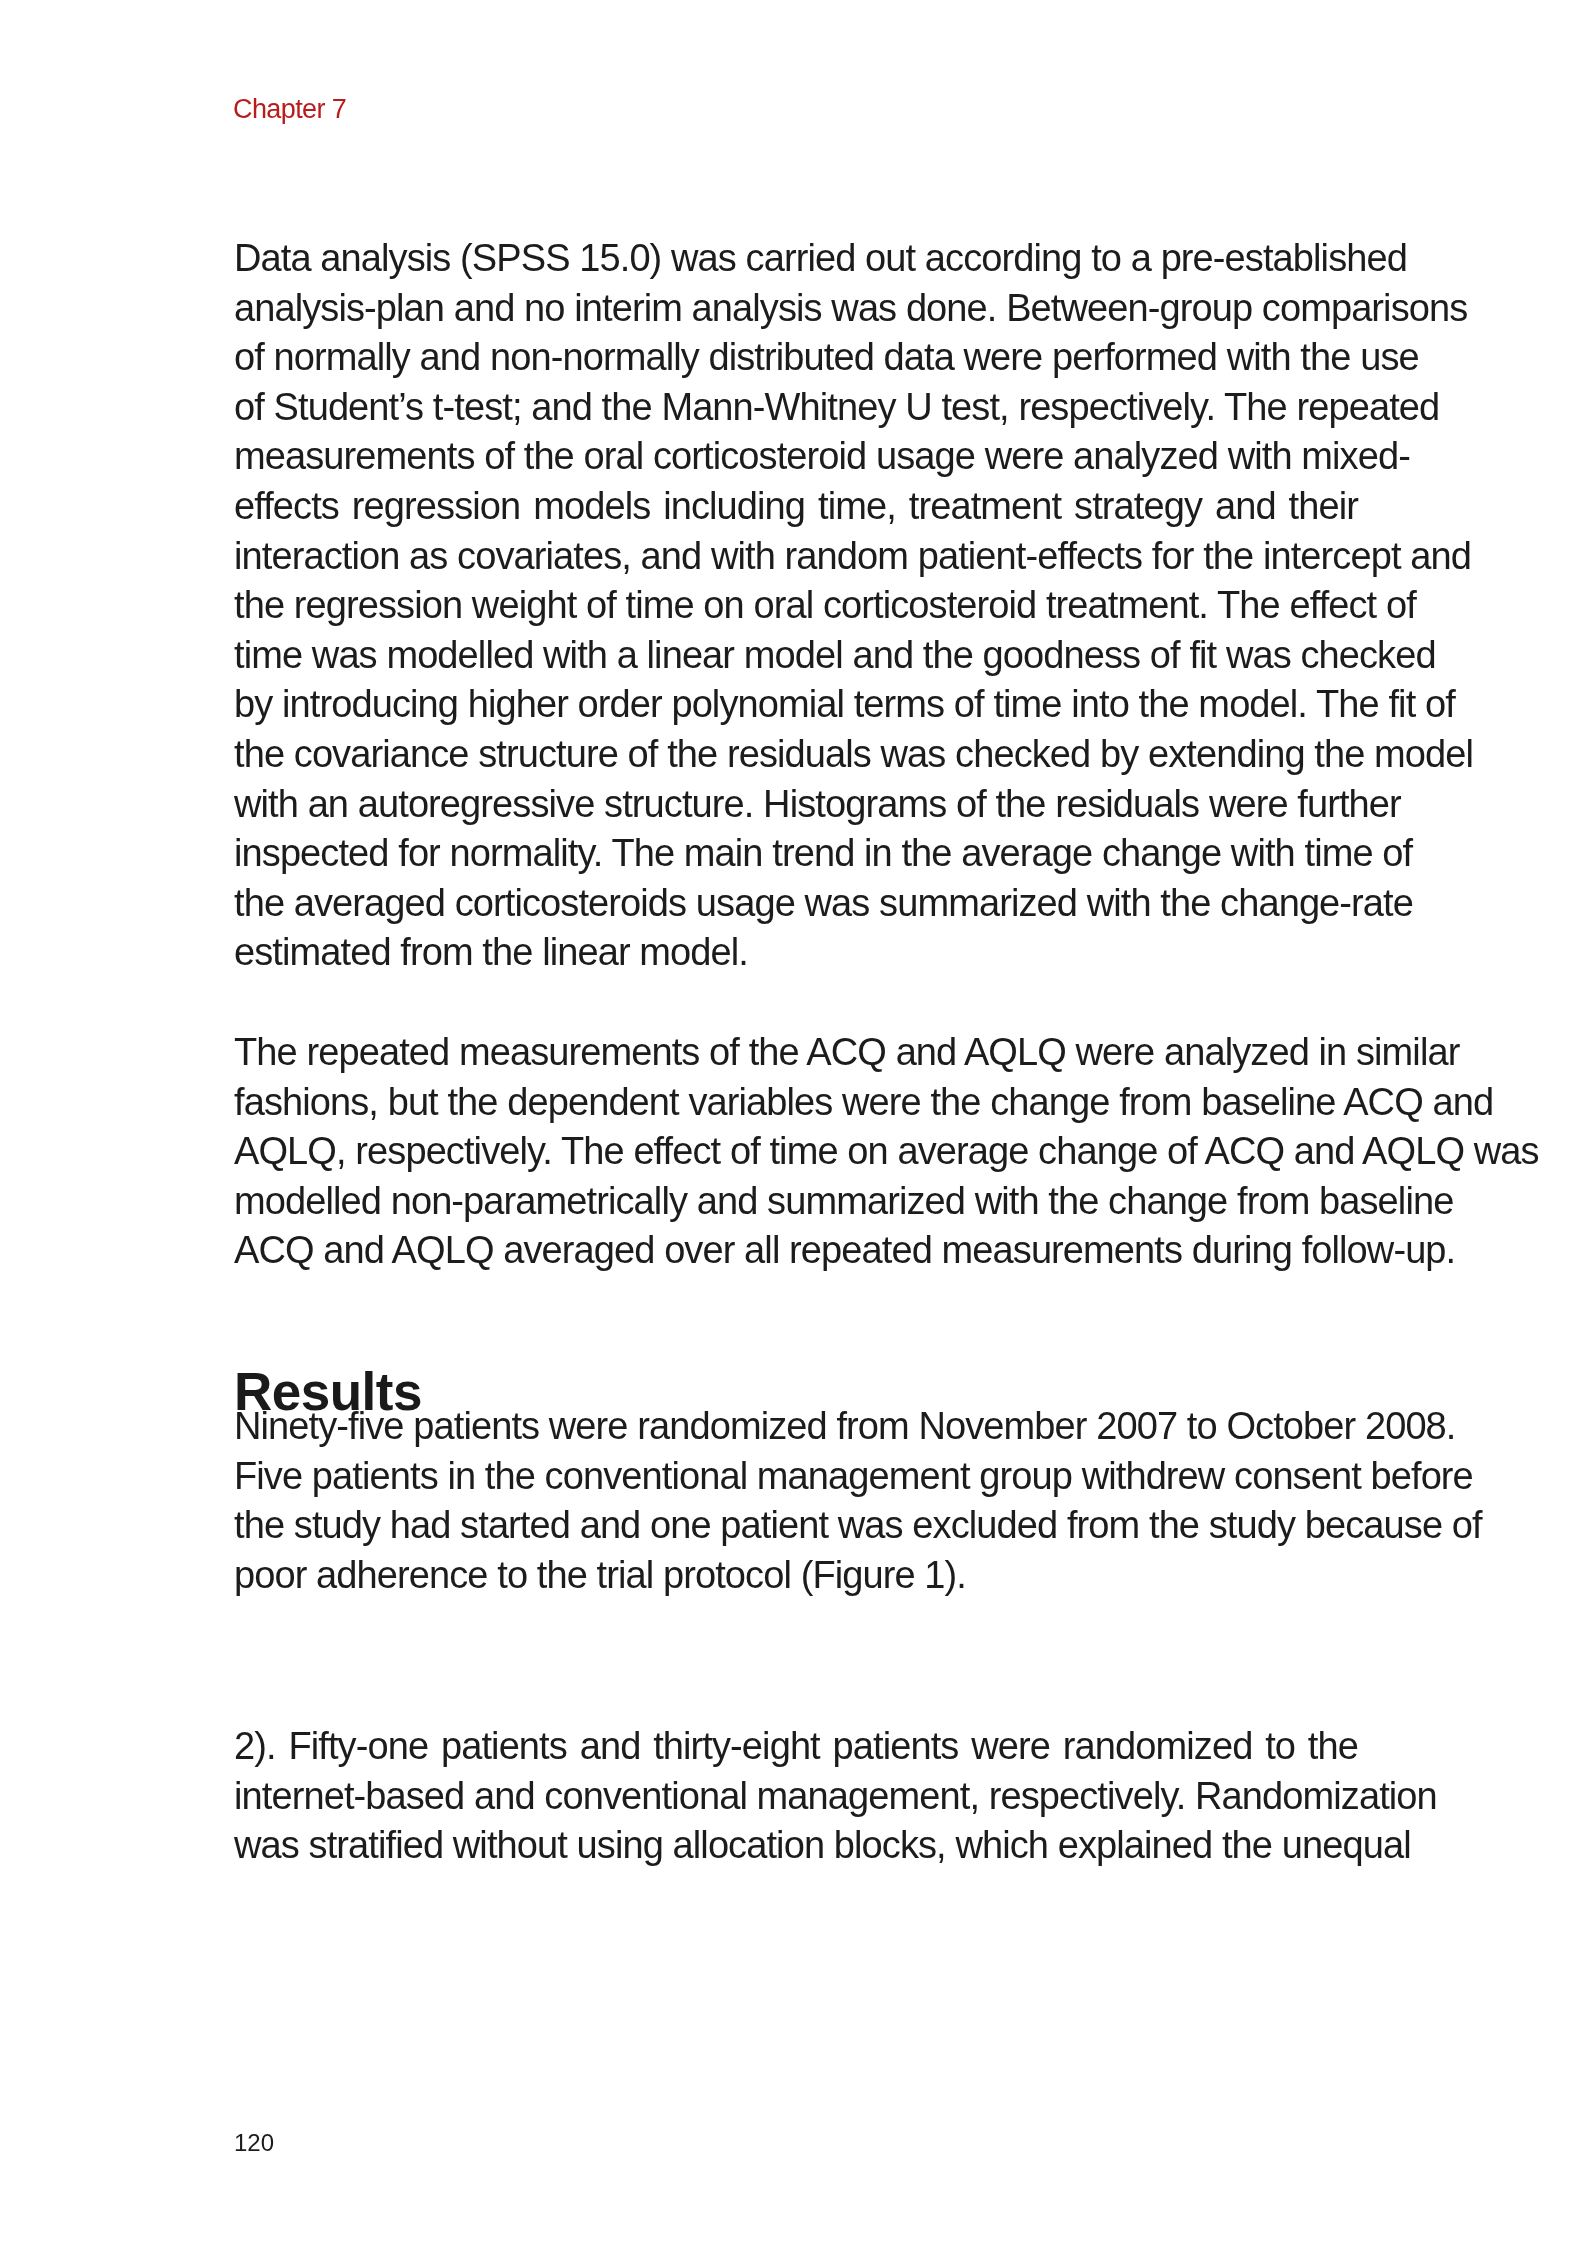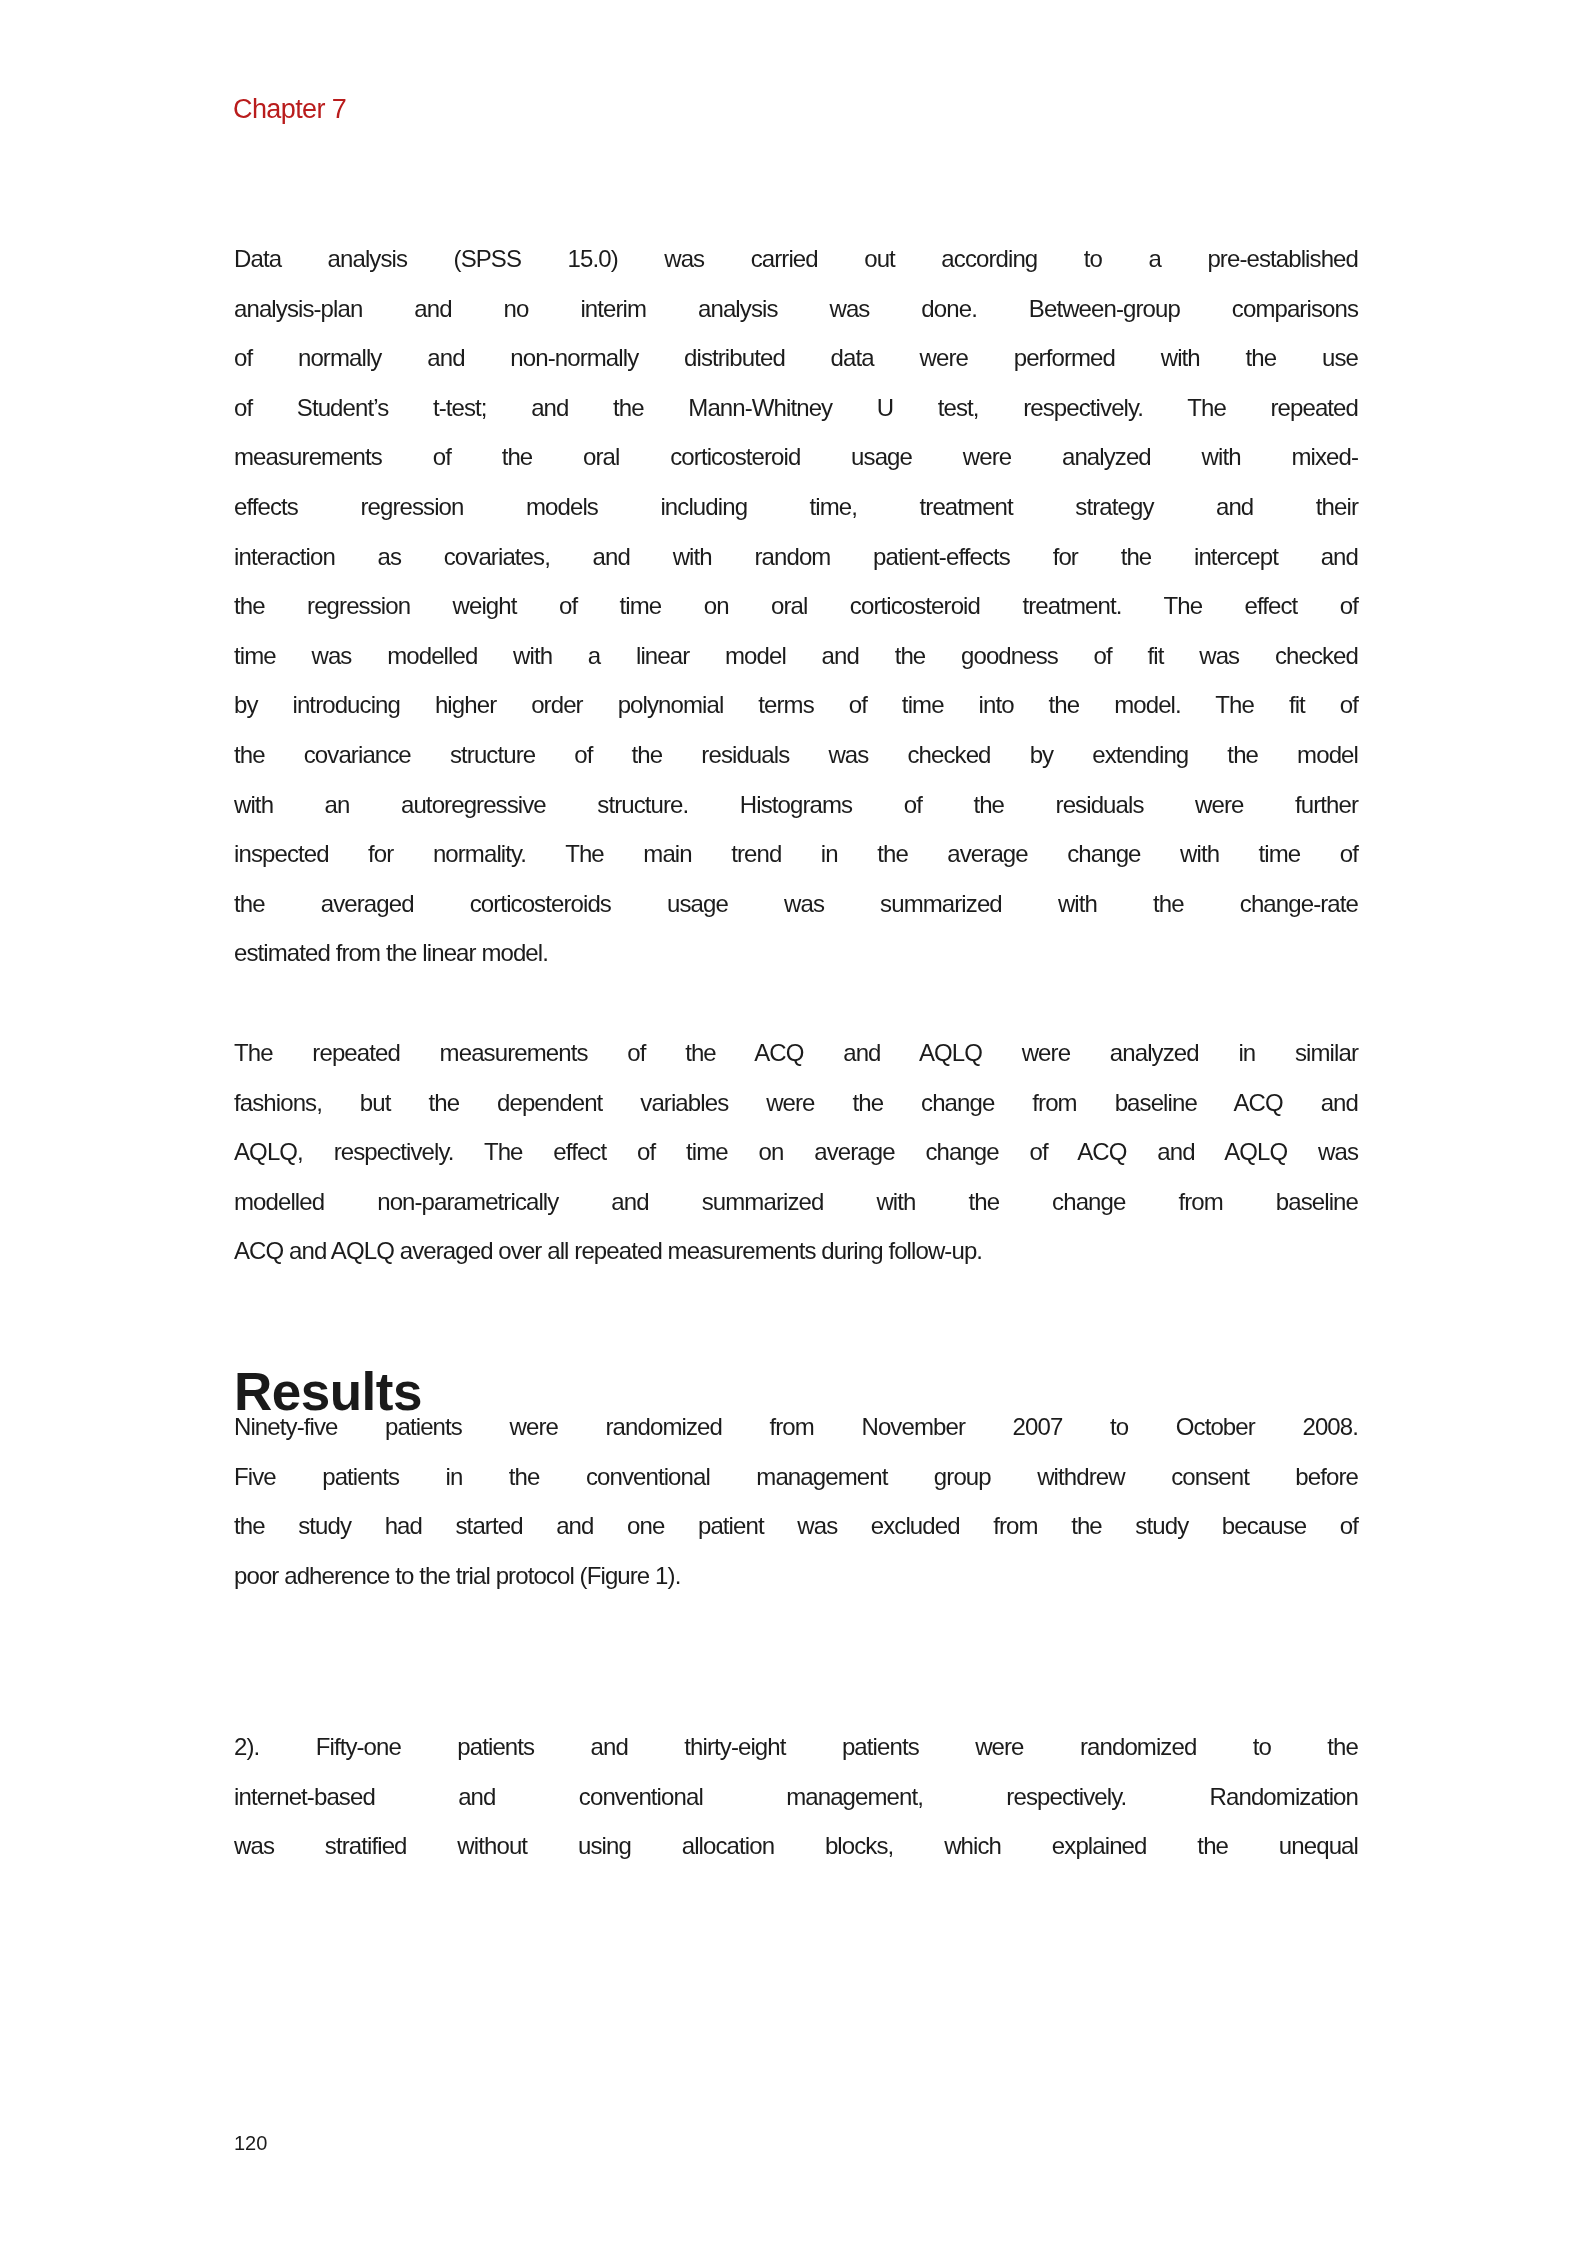--- a/index.html
+++ b/index.html
@@ -27,21 +27,21 @@
   }
   .column {
     position: absolute;
     left: 234px;
     width: 1124px;
   }
   .para .line {
     display: block;
     height: 49.6px;
     line-height: 49.6px;
-    font-size: 24px;
+    font-size: 38px;
     letter-spacing: -0.9px;
     white-space: nowrap;
     text-align: left;
     overflow: visible;
   }
   .para .line.j {
     text-align: justify;
     text-align-last: justify;
   }
   .heading {
@@ -51,21 +51,21 @@
     font-size: 53px;
     line-height: 52px;
     font-weight: bold;
     color: #1a1a1a;
     letter-spacing: -0.5px;
   }
   .page-number {
     position: absolute;
     left: 234px;
     top: 2128px;
-    font-size: 20px;
+    font-size: 24px;
     line-height: 30px;
     color: #1c1c1c;
   }
 </style>
 </head>
 <body>
 
 <div class="running-head">Chapter 7</div>
 
 <div class="column para" style="top: 234px;">

